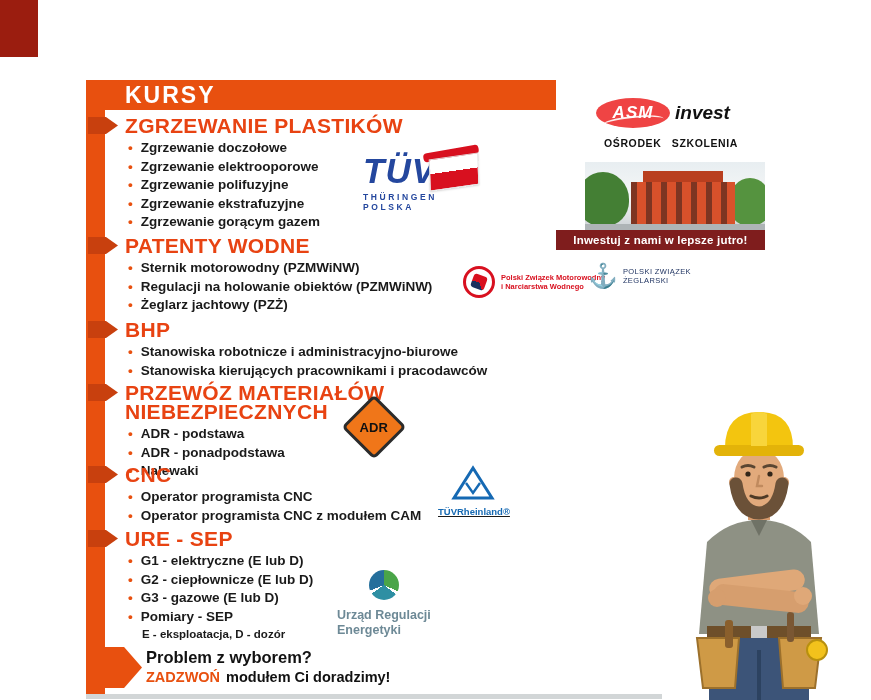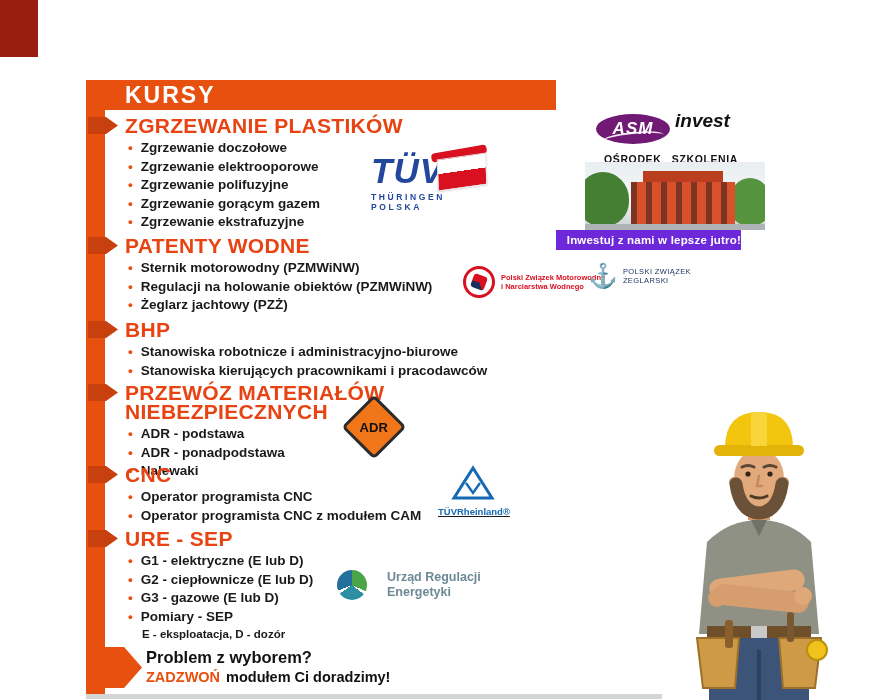--- a/index.html
+++ b/index.html
@@ -25,21 +25,21 @@
 
   
   .foot-arrow{position:absolute;left:86px;top:647px;width:56px;height:41px;background:#e8500f;
               clip-path:polygon(0 0,68% 0,100% 50%,68% 100%,0 100%);}
   .foot-q{position:absolute;left:146px;top:648px;font-size:16.5px;font-weight:800;color:#111;}
   .foot-l2{position:absolute;left:146px;top:669px;font-size:14.5px;font-weight:800;}
   .foot-call{color:#e8500f;margin-right:6px;}
   .foot-rest{color:#111;font-weight:700;}
 
   
-  .tuv-th{position:absolute;left:371px;top:152px;width:125px;height:60px;}
+  .tuv-th{position:absolute;left:363px;top:152px;width:125px;height:60px;}
   .tuv-word{font-size:35px;font-weight:900;font-style:italic;color:#24479e;letter-spacing:1px;line-height:38px;}
   .tuv-flag{position:absolute;left:66px;top:4px;width:48px;height:30px;transform:rotate(-8deg) skewX(-6deg);
             background:linear-gradient(180deg,#ffffff 0 46%,#d8101f 46% 100%);border:1px solid #e3e3e3;box-shadow:0 1px 2px rgba(0,0,0,.15);}
   .tuv-swoosh{position:absolute;left:60px;top:-3px;width:56px;height:9px;transform:rotate(-10deg);background:#d8101f;border-radius:4px;}
   .tuv-sub{margin-top:2px;color:#24479e;font-size:8.5px;font-weight:700;letter-spacing:2.6px;}
 
   
   .pzm{position:absolute;left:463px;top:266px;display:flex;align-items:center;gap:6px;}
   .pzm-circle{width:32px;height:32px;border-radius:50%;border:3px solid #d8101f;box-sizing:border-box;background:#fff;
               display:flex;align-items:center;justify-content:center;}
@@ -54,49 +54,49 @@
   
   .adr{position:absolute;left:351px;top:404px;width:46px;height:46px;background:#f07619;border:3px solid #2b2b2b;
        border-radius:5px;transform:rotate(45deg);display:flex;align-items:center;justify-content:center;box-sizing:border-box;}
   .adr span{transform:rotate(-45deg);font-size:13px;font-weight:800;color:#111;}
 
   
   .tuv-rh{position:absolute;left:438px;top:465px;width:70px;text-align:center;text-decoration:underline;}
   .tuv-rh-label{color:#1569b3;font-size:9.5px;font-weight:800;margin-top:1px;}
 
   
-  .ure{position:absolute;left:337px;top:570px;display:flex;align-items:center;gap:20px;}
+  .ure{position:absolute;left:337px;top:570px;display:flex;align-items:center;gap:8px;flex-direction:column;}
   .ure-globe{width:30px;height:30px;border-radius:50%;
              background:conic-gradient(#4aa548 0 115deg,#ffffff 115deg 128deg,#2e8fa3 128deg 235deg,#ffffff 235deg 248deg,#256f9c 248deg 360deg);}
   .ure-text{color:#6d8996;font-size:12.5px;font-weight:700;line-height:15px;}
 
   
   .brand{position:absolute;left:596px;top:98px;width:150px;}
   .brand-row{display:flex;align-items:center;}
-  .asm-oval{position:relative;width:74px;height:30px;background:#701a75;border-radius:50%;
-            display:flex;align-items:center;justify-content:center;overflow:hidden;margin-top:16px;}
+  .asm-oval{position:relative;width:74px;height:30px;background:#ef4444;border-radius:50%;
+            display:flex;align-items:center;justify-content:center;overflow:hidden;}
   .asm-oval span{color:#fff;font-style:italic;font-weight:900;font-size:17px;letter-spacing:1px;}
   .asm-oval::after{content:"";position:absolute;left:6px;top:18px;width:62px;height:10px;border-top:2px solid #fff;border-radius:50%;transform:rotate(-6deg);opacity:.9;}
   .invest{font-style:italic;font-weight:800;font-size:19px;color:#111;margin-left:5px;}
   .brand-sub{margin-top:9px;text-align:center;font-size:10.5px;font-weight:700;letter-spacing:.6px;word-spacing:7px;color:#111;}
 
   
   .photo{position:absolute;left:585px;top:162px;width:180px;height:68px;overflow:hidden;
          background:linear-gradient(180deg,#e8eef1 0%,#f6f7f7 55%,#c9cfd2 100%);}
   .tree{position:absolute;background:#4c8a3c;border-radius:50% 50% 45% 45%;}
   .tree.left{left:-8px;bottom:4px;width:52px;height:54px;background:#447f34;}
   .tree.right{right:-6px;bottom:4px;width:42px;height:48px;background:#55933f;}
   .bld-main{position:absolute;left:46px;bottom:6px;width:104px;height:42px;background:#d8512b;
             background-image:repeating-linear-gradient(90deg,rgba(35,25,25,.5) 0 6px,rgba(0,0,0,0) 6px 15px);}
   .bld-top{position:absolute;left:58px;bottom:48px;width:80px;height:11px;background:#b93f1f;}
   .bld-ground{position:absolute;left:0;bottom:0;width:100%;height:6px;background:#aeb4b6;}
 
   
-  .banner{position:absolute;left:556px;top:230px;width:185px;height:20px;background:#6d28d9;color:#fff;
-          font-size:11.5px;font-weight:800;text-align:right;line-height:20px;letter-spacing:.2px;}
+  .banner{position:absolute;left:556px;top:230px;width:209px;height:20px;background:#7f1d1d;color:#fff;
+          font-size:11.5px;font-weight:800;text-align:center;line-height:20px;letter-spacing:.2px;}
 
   
   .worker{position:absolute;left:651px;top:398px;width:220px;height:302px;}
 </style>
 </head>
 <body>
 
 <div class="page">
 
   <div class="corner-block"></div>
@@ -104,22 +104,22 @@
   <div class="kursy-bar">KURSY</div>
   <div class="bottom-line"></div>
 
   <div class="section" style="top:116px;">
     <div class="sec-arrow"></div>
     <div class="sec-head">ZGRZEWANIE PLASTIKÓW</div>
     <ul>
       <li>Zgrzewanie doczołowe</li>
       <li>Zgrzewanie elektrooporowe</li>
       <li>Zgrzewanie polifuzyjne</li>
+      <li>Zgrzewanie ekstrafuzyjne</li>
       <li>Zgrzewanie gorącym gazem</li>
-      <li>Zgrzewanie ekstrafuzyjne</li>
     </ul>
   </div>
 
   <div class="section" style="top:236px;">
     <div class="sec-arrow"></div>
     <div class="sec-head">PATENTY WODNE</div>
     <ul>
       <li>Sternik motorowodny (PZMWiNW)</li>
       <li>Regulacji na holowanie obiektów (PZMWiNW)</li>
       <li>Żeglarz jachtowy (PZŻ)</li>

